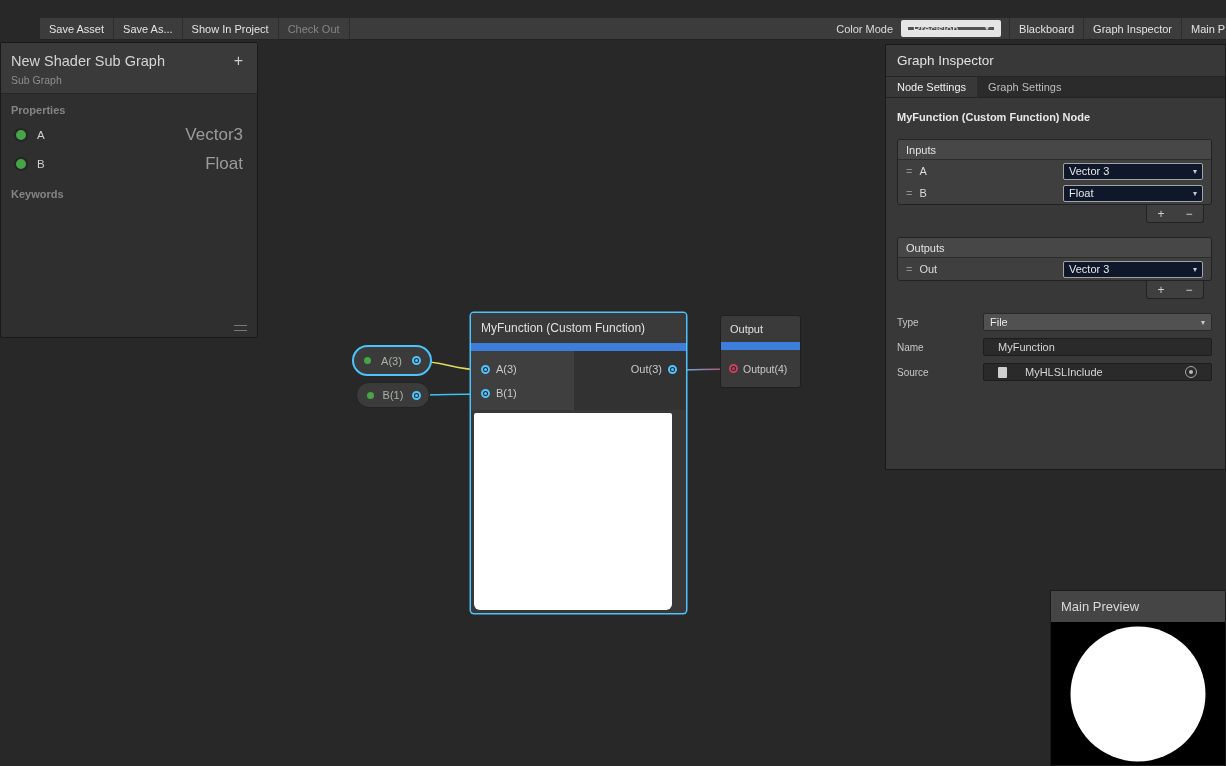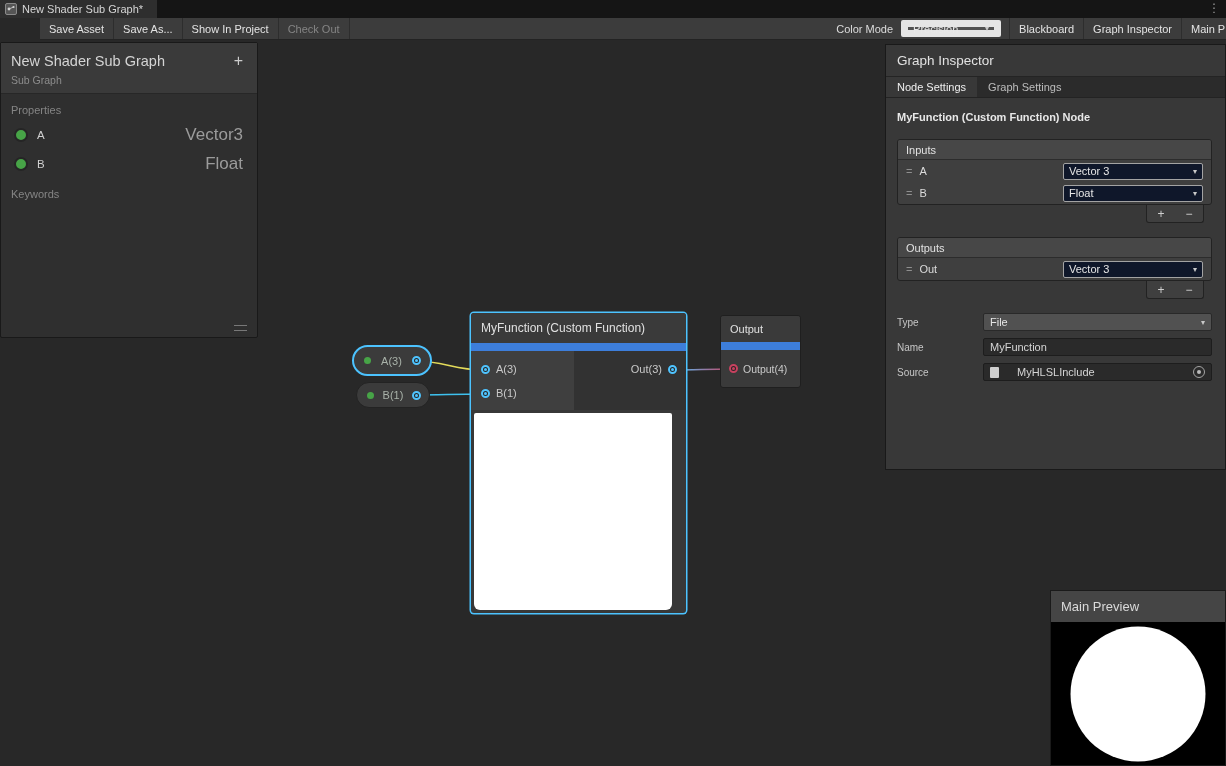--- a/index.html
+++ b/index.html
@@ -60,21 +60,21 @@
   #outNode .node-title { height:26px; font-size:11px; padding:0 9px; }
   #outNode .prow { height:37px; padding:0 6px 0 8px; gap:5px; font-size:10.5px; }
 
   
   .blackboard { position:absolute; left:0; top:42px; width:258px; height:296px; z-index:5; background:#2f2f2f; border:1px solid #191919; border-radius:2px; }
   .bb-header { background:#3a3a3a; padding:9px 10px 7px; border-bottom:1px solid #272727; }
   .bb-trow { display:flex; align-items:center; }
   .bb-title { font-size:14.5px; color:#d4d4d4; flex:1; }
   .bb-add { font-size:16px; color:#cccccc; padding:0 4px; }
   .bb-sub { font-size:10.5px; color:#8d8d8d; margin-top:4px; }
-  .bb-label { padding:10px 10px 4px; font-size:11px; color:#858585; }
+  .bb-label { padding:10px 10px 4px; font-size:11px; color:#858585;font-weight:bold; }
   .bb-row { height:29px; display:flex; align-items:center; padding:0 14px 0 13px; gap:9px; font-size:11.5px; color:#cfcfcf; }
   .bb-dot { width:14px; height:14px; border-radius:50%; background:var(--property_green,#47a447); border:2px solid #252525; flex:none; }
   .bb-type { margin-left:auto; color:#9b9b9b; font-size:17px; }
   .bb-resize { position:absolute; right:10px; bottom:6px; width:13px; height:6px; border-top:1px solid #787878; border-bottom:1px solid #787878; }
 
   
   .inspector { position:absolute; left:885px; top:44px; width:341px; height:426px; z-index:5; background:#383838; border:1px solid #191919; }
   .gi-header { height:31px; display:flex; align-items:center; padding:0 11px; font-size:13.5px; color:#e2e2e2; }
   .gi-tabs { height:22px; background:#2b2b2b; border-top:1px solid #242424; border-bottom:1px solid #232323; display:flex; }
   .gi-tab { display:flex; align-items:center; padding:0 11px; font-size:11px; color:#bdbdbd; }
@@ -83,49 +83,37 @@
   .gi-nodehdr { font-size:11px; font-weight:bold; color:#e8e8e8; margin:2px 0 16px; }
   .listbox { border:1px solid #222; border-radius:3px; background:#3f3f3f; overflow:hidden; }
   .lb-h { height:20px; line-height:20px; padding:0 8px; font-size:11px; color:#e2e2e2; background:#474747; border-bottom:1px solid #2c2c2c; }
   .lb-row { height:22px; display:flex; align-items:center; gap:7px; padding:0 8px; font-size:11px; color:#dcdcdc; }
   .lb-handle { color:#8f8f8f; font-size:11px; }
   .mini-drop { margin-left:auto; width:140px; height:17px; background:#0f172a; border:1px solid #a3a3a3; border-radius:2px; display:flex; align-items:center; justify-content:space-between; padding:0 5px; font-size:11px; color:#e6e6e6; }
   .lb-foot { width:58px; height:18px; margin:0 8px 14px auto; background:#3f3f3f; border:1px solid #222; border-top:none; border-radius:0 0 3px 3px; display:flex; align-items:center; justify-content:space-around; color:#cfcfcf; font-size:12px; }
   .frow { display:flex; align-items:center; margin-bottom:7px; }
   .frow .flabel { width:86px; font-size:10px; color:#c6c6c6; flex:none; }
   .fdrop { flex:1; height:18px; background:#515151; border:1px solid #292929; border-radius:2px; display:flex; align-items:center; justify-content:space-between; padding:0 6px; font-size:11px; color:#e6e6e6; }
-  .ftext { flex:1; height:18px; background:#2a2a2a; border:1px solid #1d1d1d; border-radius:2px; display:flex; align-items:center; padding:0 6px; font-size:11px; color:#d5d5d5; }
+  .ftext { flex:1; height:18px; background:#2a2a2a; border:1px solid #1d1d1d; border-radius:2px; display:flex; align-items:center; padding:0 14px; font-size:11px; color:#d5d5d5; }
   .ftext.fobj { gap:18px; }
   .fileicon { width:9px; height:11px; background:#cfcfcf; border-radius:1px; flex:none; }
   .picker { margin-left:auto; width:12px; height:12px; border:1px solid #a5a5a5; border-radius:50%; display:flex; align-items:center; justify-content:center; flex:none; }
   .picker::after { content:""; width:4px; height:4px; background:#bbb; border-radius:50%; }
 
   
   .mainpreview { position:absolute; left:1050px; top:590px; width:176px; height:176px; z-index:5; background:#000; border:1px solid #1a1a1a; }
   .mp-header { height:31px; background:#454545; display:flex; align-items:center; padding:0 10px; font-size:13px; color:#dadada; }
   .mp-body { position:relative; height:143px; background:#000; }
   .mp-sphere { position:absolute; left:50%; top:50%; transform:translate(-50%,-50%); width:135px; height:135px; border-radius:50%; background:#ffffff; }
 </style>
 </head>
 <body>
 
 <div id="root">
 
-  <div class="tabstrip">
-    <div class="doc-tab">
-      <svg class="tab-ic" viewBox="0 0 12 12">
-        <rect x="0.5" y="0.5" width="11" height="11" rx="1.5" fill="#555" stroke="#8a8a8a"></rect>
-        <circle cx="4" cy="6" r="1.4" fill="#cfcfcf"></circle>
-          <circle cx="8.5" cy="4" r="1.1" fill="#cfcfcf"></circle>
-        <path d="M4,6 L8.5,4" stroke="#cfcfcf" stroke-width="0.8"></path>
-      </svg>
-      <span>New Shader Sub Graph*</span>
-    </div>
-    <div class="win-menu">⋮</div>
-  </div>
 
   <div class="toolbar">
     <div class="tbtn">Save Asset</div>
     <div class="tbtn">Save As...</div>
     <div class="tbtn">Show In Project</div>
     <div class="tbtn disabled">Check Out</div>
     <div class="tspacer"></div>
     <div class="tlabel">Color Mode</div>
     <div class="tdrop">
       <span>Precision</span>

